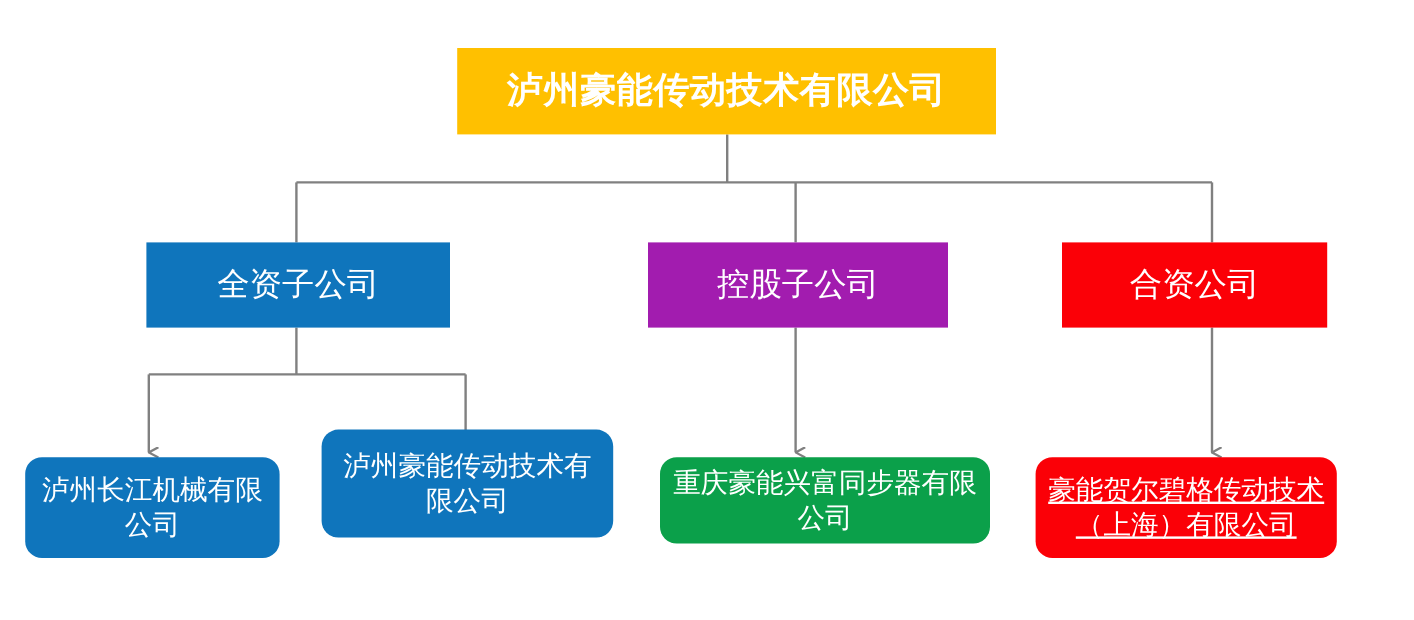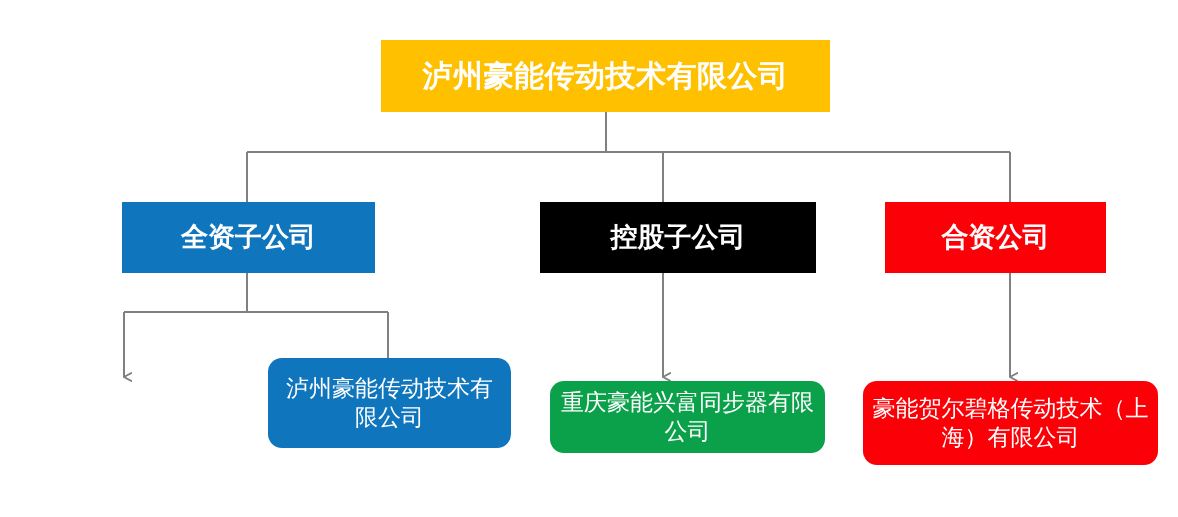--- a/index.html
+++ b/index.html
@@ -35,21 +35,21 @@
     line-height: 1.26;
     z-index: 2;
   }
   .node-root {
     font-size: 30px;
     font-weight: bold;
     letter-spacing: 0.5px;
   }
   .node-category {
     font-size: 27px;
-    font-weight: bold;
+    font-weight: normal;
     text-align: center;
   }
   .node-leaf {
     font-size: 23px;
     font-weight: normal;
     border-radius: 14px;
     padding: 0 8px;
   }
   .node-label {
     display: block;
@@ -85,34 +85,37 @@
   </svg>
 
   <div class="node node-root" style="left:381px; top:40px; width:449px; height:72px; background:#FFC000;">
     <span class="node-label">泸州豪能传动技术有限公司</span>
   </div>
 
   <div class="node node-category" style="left:122px; top:202px; width:253px; height:71px; background:#0F75BC;">
     <span class="node-label">全资子公司</span>
   </div>
 
-  <div class="node node-category" style="left:540px; top:202px; width:276px; height:71px; background:#000000;">
+  <div class="node node-category" style="left:540px; top:202px; width:250px; height:71px; background:#a21caf;">
     <span class="node-label">控股子公司</span>
   </div>
 
   <div class="node node-category" style="left:885px; top:202px; width:221px; height:71px; background:#FB0007;">
     <span class="node-label">合资公司</span>
   </div>
 
+  <div class="node node-leaf" style="left:21px; top:381px; width:212px; height:84px; background:#0F75BC;">
+    <span class="node-label">泸州长江机械有限公司</span>
+  </div>
 
   <div class="node node-leaf" style="left:268px; top:358px; width:243px; height:90px; background:#0F75BC;justify-content:flex-end;">
     <span class="node-label">泸州豪能传动技术有限公司</span>
   </div>
 
   <div class="node node-leaf" style="left:550px; top:381px; width:275px; height:72px; background:#0BA04A;">
     <span class="node-label">重庆豪能兴富同步器有限公司</span>
   </div>
 
-  <div class="node node-leaf" style="left:863px; top:381px; width:295px; height:84px; background:#FB0007;">
+  <div class="node node-leaf" style="left:863px; top:381px; width:251px; height:84px; background:#FB0007;text-decoration:underline;">
     <span class="node-label">豪能贺尔碧格传动技术（上海）有限公司</span>
   </div>
 
 </div>
 
 </body></html>

